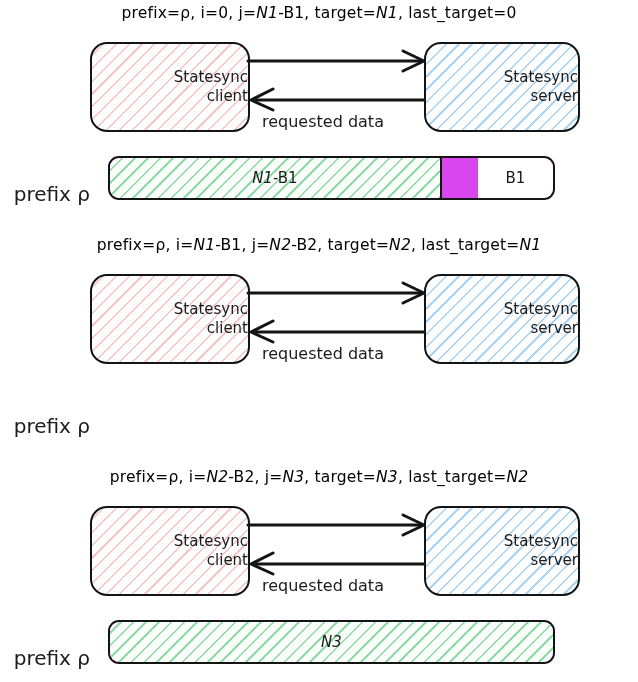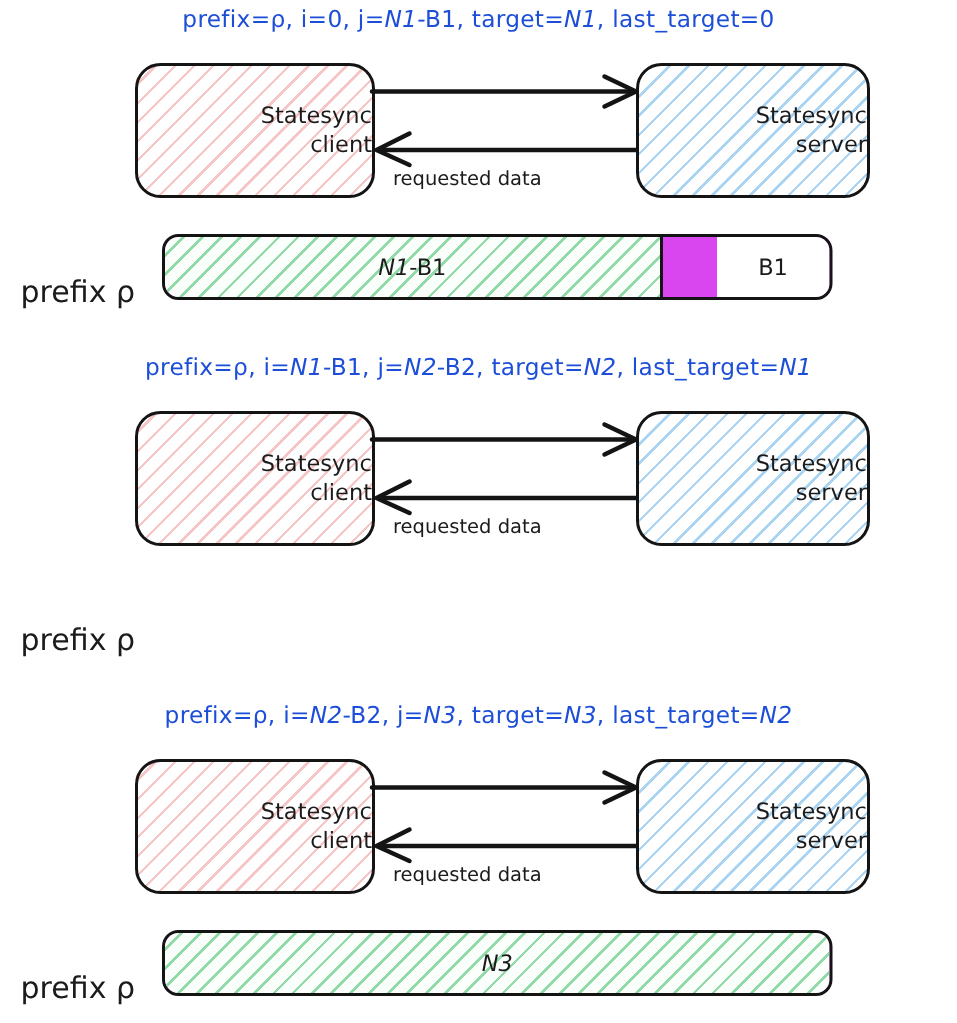--- a/index.html
+++ b/index.html
@@ -30,21 +30,21 @@
   
   .caption {
     position: absolute;
     left: 0;
     top: 4px;
     width: 638px;
     text-align: center;
     font-size: 15.5px;
     letter-spacing: 0.2px;
     white-space: nowrap;
-    color: #1d4ed8;
+    color: #000000;
   }
   .caption .v { font-style: italic; }
 
   
   .node {
     position: absolute;
     border: 2.6px solid #141414;
     border-radius: 17px;
     box-sizing: border-box;
     display: flex;
@@ -80,21 +80,21 @@
   .arrows {
     position: absolute;
     left: 240px; top: 38px;
     width: 200px; height: 100px;
     overflow: visible;
   }
   .arrow-label {
     position: absolute;
     left: 262px;
     top: 112px;
-    font-size: 13px;
+    font-size: 16px;
     white-space: nowrap;
   }
 
   
   .bar-row { position: absolute; left: 0; top: 156px; width: 638px; height: 48px; }
   .bar-label {
     position: absolute;
     left: 8px; top: 26px;
     width: 82px;
     text-align: right;

